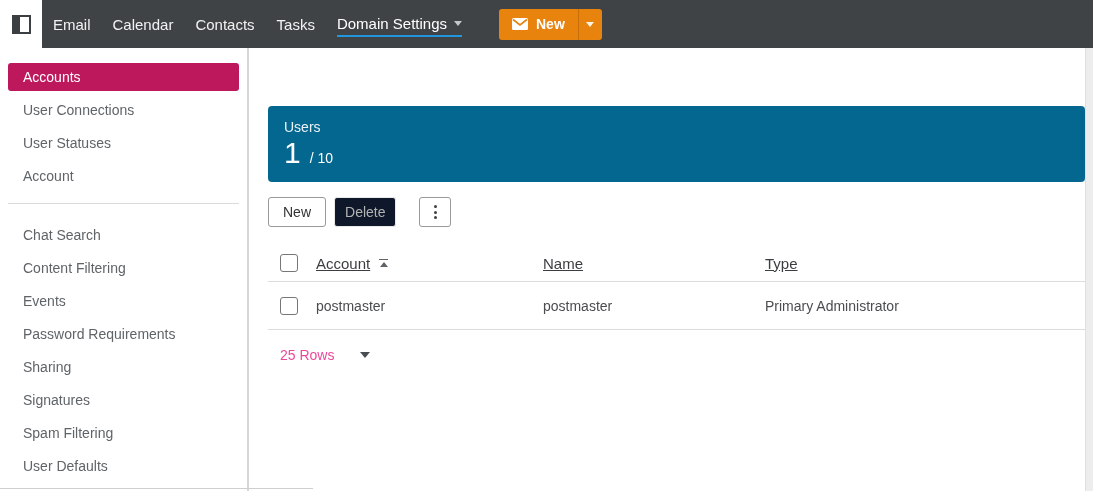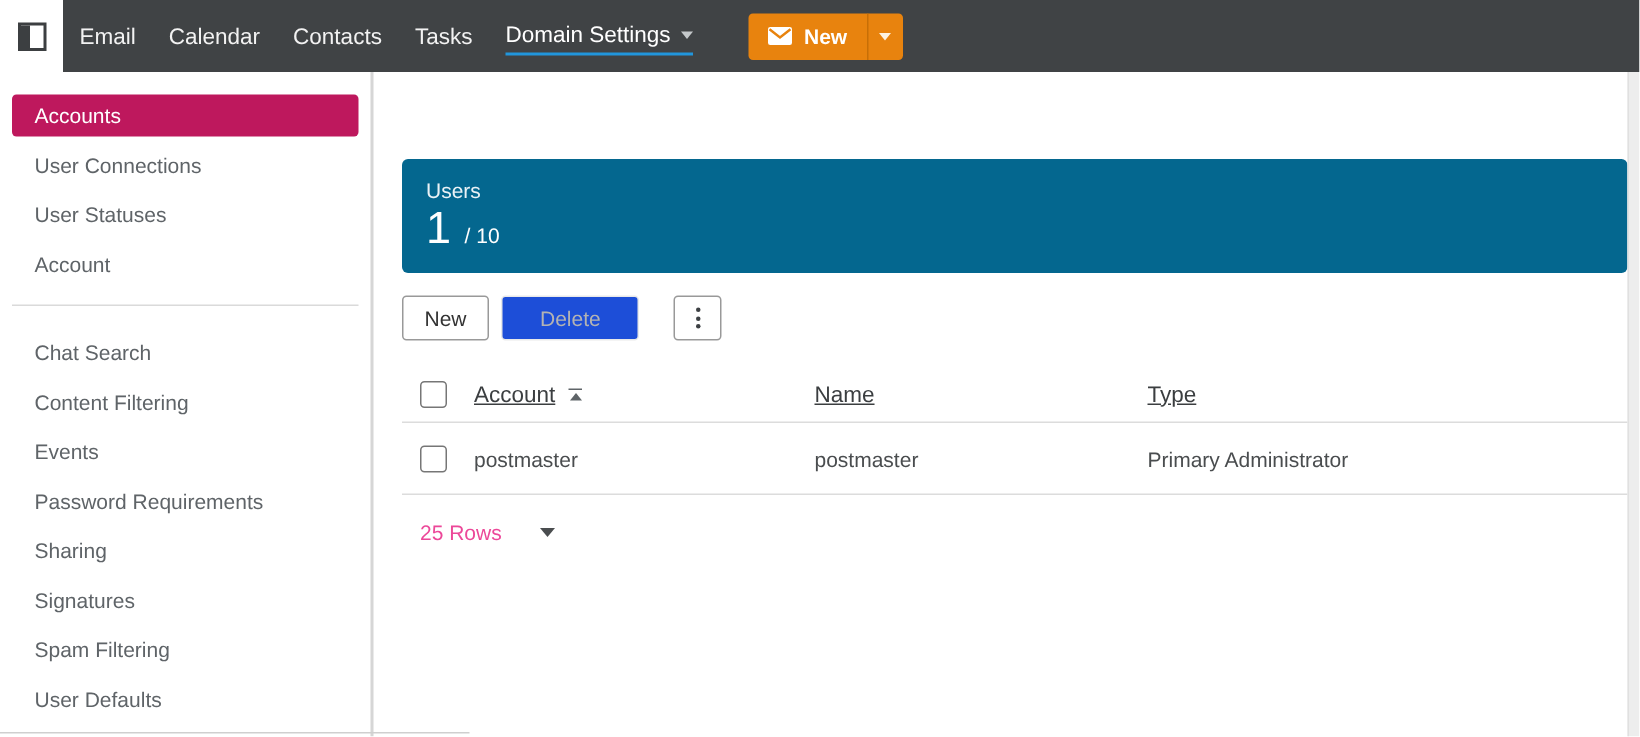--- a/index.html
+++ b/index.html
@@ -31,21 +31,21 @@
   
   .main { position:absolute; left:268px; top:48px; width:817px; bottom:0;margin-top:44px; }
   .banner { margin-top:14px; height:76px; background:#04678f; border-radius:4px; color:#fff; padding:13px 16px; cursor:pointer; }
   .banner-title { font-size:14px; color:#eaf2f6; }
   .banner-count-row { display:flex; align-items:baseline; margin-top:1px; }
   .banner-count { font-size:30px; line-height:34px; font-weight:400; }
   .banner-total { font-size:14px; margin-left:9px; }
   .toolbar { margin-top:15px; display:flex; align-items:center; }
   .btn { height:30px; font-size:14px; font-family:inherit; border-radius:3px; cursor:pointer; }
   .btn-new { background:#fff; border:1px solid #999; color:#333; padding:0 14px; }
-  .btn-delete { background:#1d4ed8; border:1px solid #e9e9e9; color:#b3b3b3; padding:0 25px; margin-left:8px; cursor:default; }
+  .btn-delete { background:#0f172a; border:1px solid #e9e9e9; color:#b3b3b3; padding:0 10px; margin-left:8px; cursor:default; }
   .btn-more { width:32px; margin-left:23px; background:#fff; border:1px solid #999; display:flex; flex-direction:column; align-items:center; justify-content:center; gap:2.5px; }
   .dot { width:3px; height:3px; border-radius:50%; background:#3c4043; }
   .thead, .trow { display:grid; grid-template-columns:48px 227px 222px 1fr; align-items:center; border-bottom:1px solid #dcdcdc; }
   .thead { height:37px; margin-top:18px; }
   .trow { height:48px; }
   .cb-cell { padding-left:12px; }
   .checkbox { width:18px; height:18px; border:1.5px solid #767676; border-radius:3px; background:#fff; cursor:pointer; }
   .th { font-size:15px; color:#3b3e40;text-decoration:underline; }
   .td { font-size:14px; color:#4a4d4f; }
   .th-flex { display:flex; align-items:center; }

